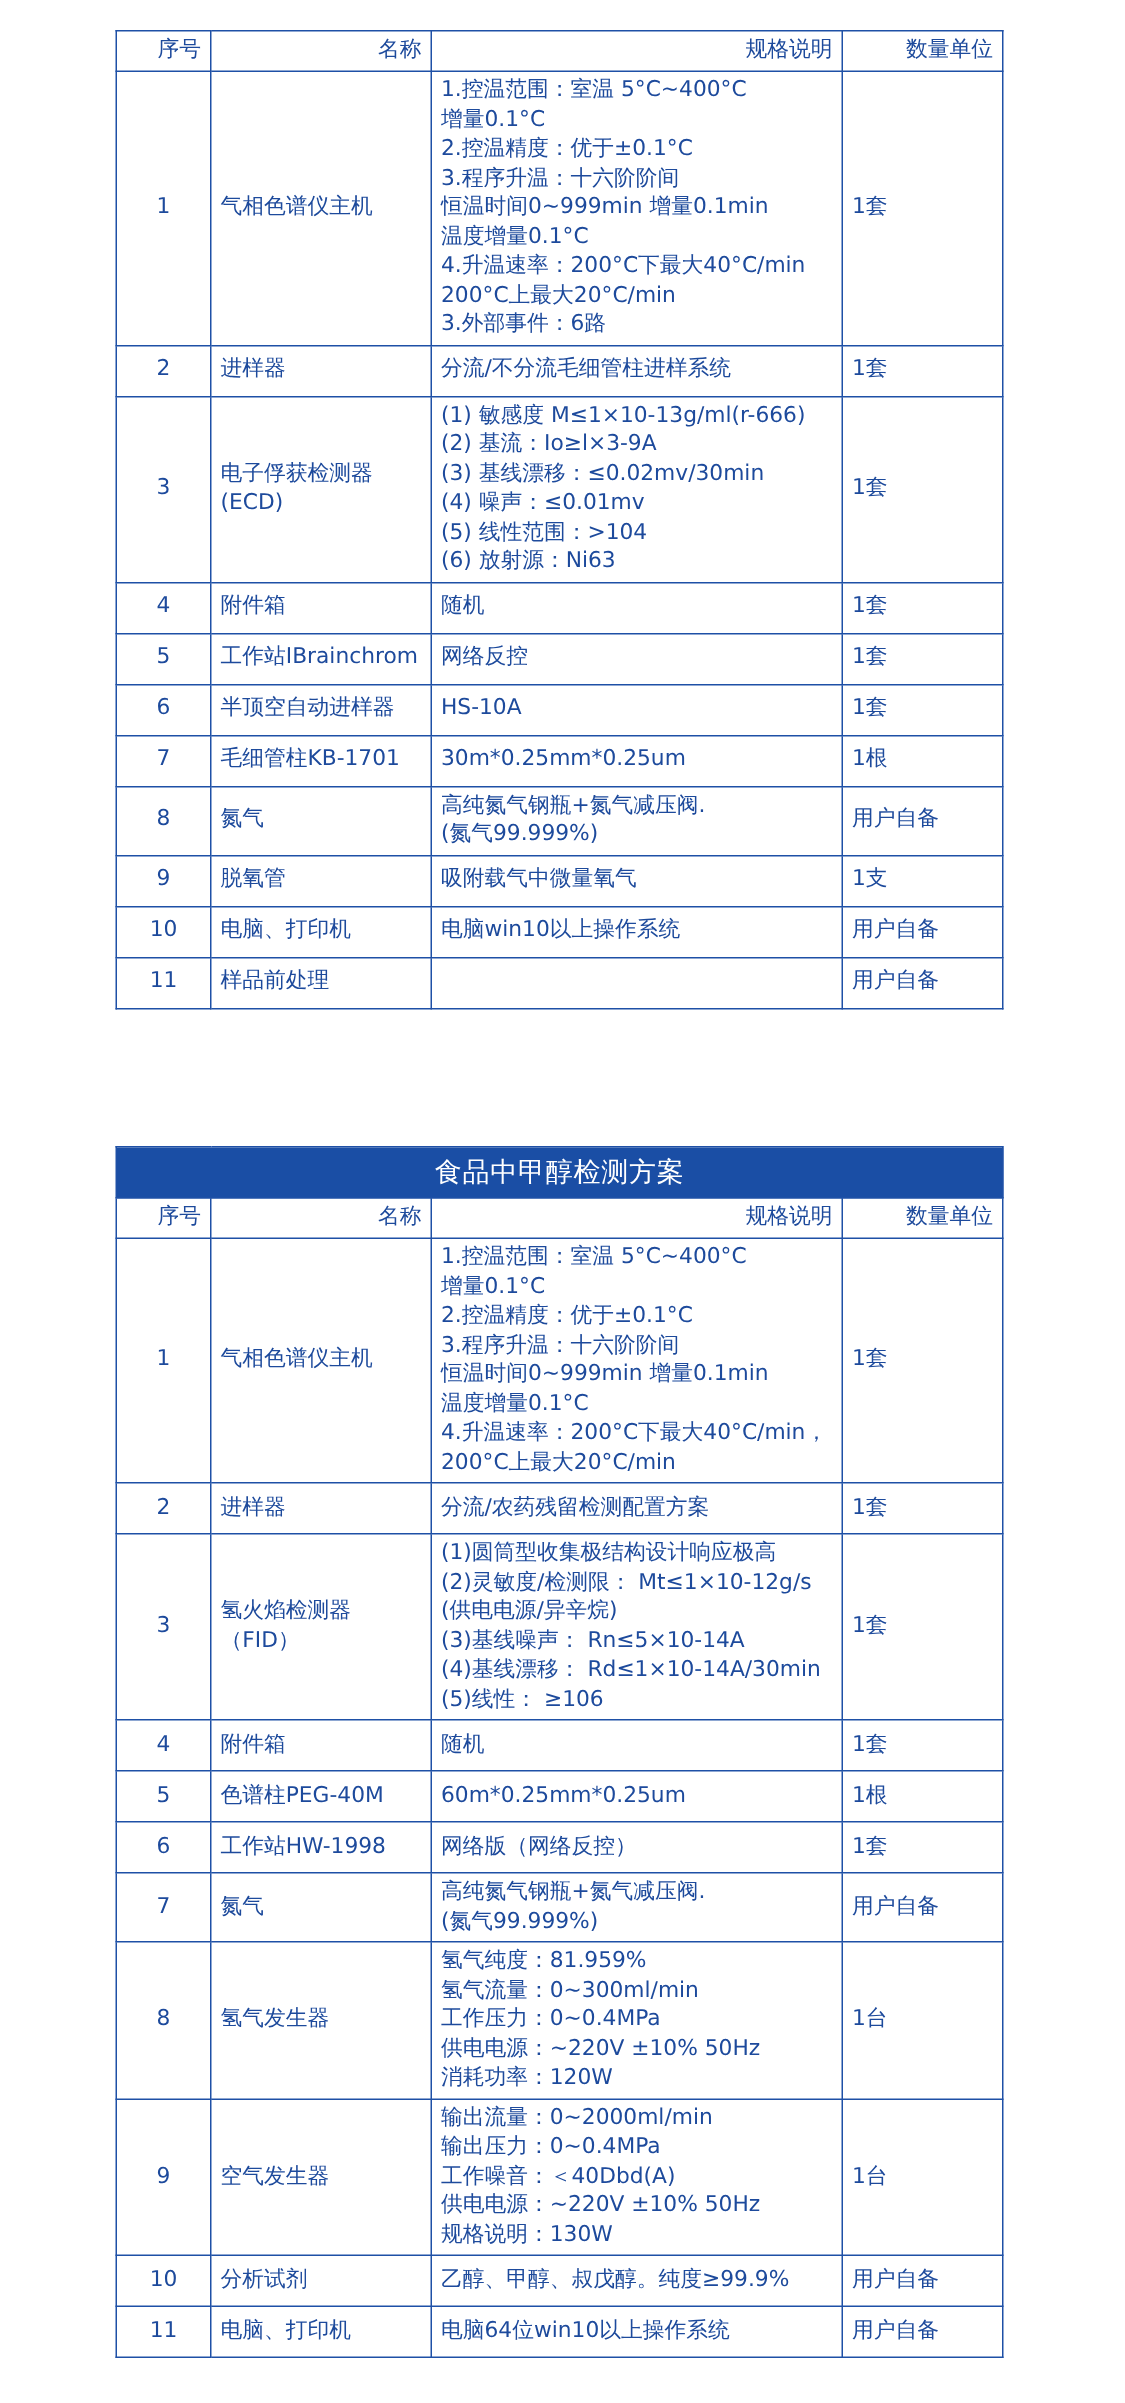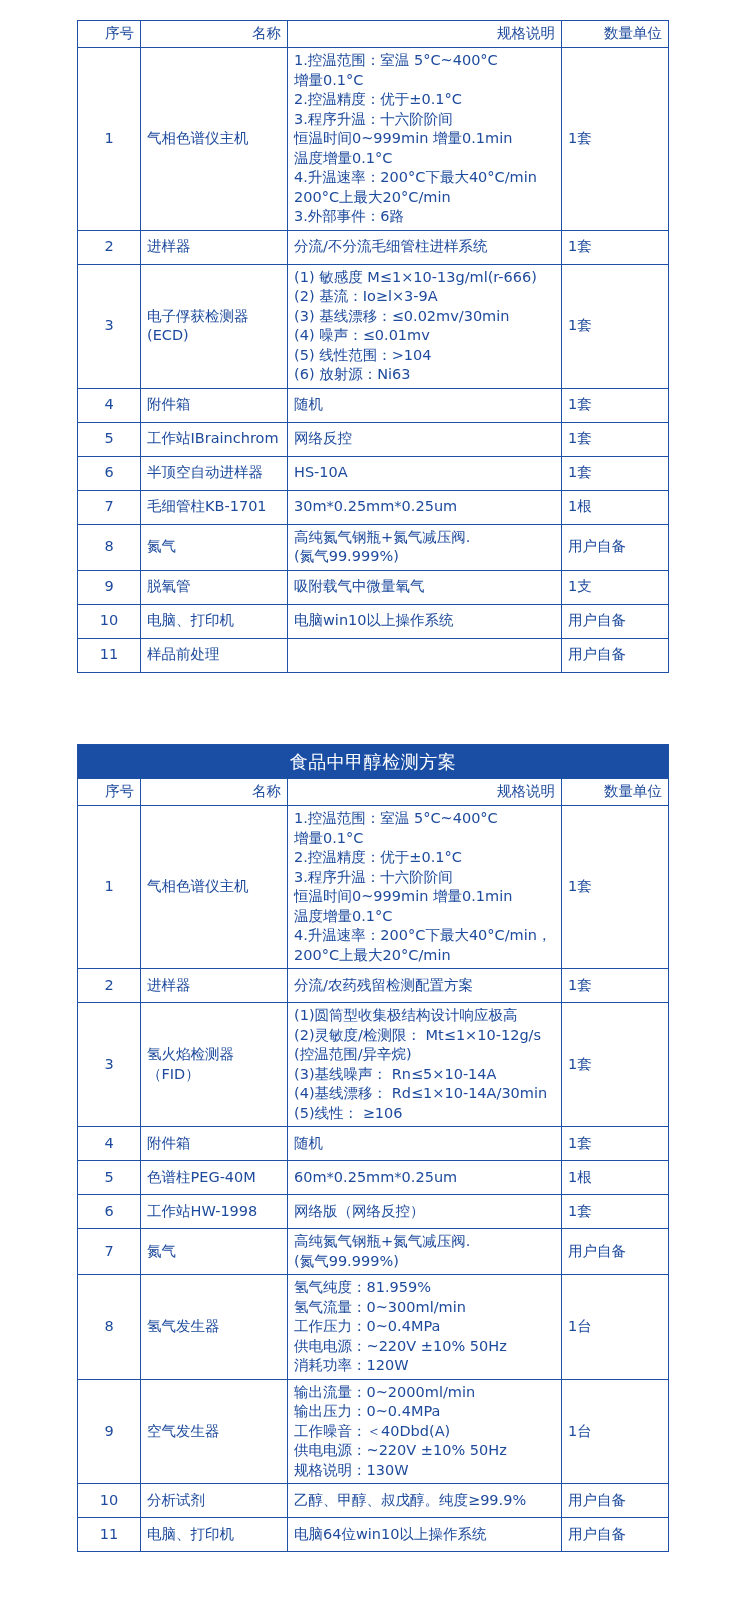--- a/index.html
+++ b/index.html
@@ -15,21 +15,21 @@
     .head-row th.c-no { text-align: right; }
     td.c-no { text-align: center; }
     td.c-spec { padding-top: 3px; padding-bottom: 3px; }
     .spec-line { display: block; white-space: nowrap; }
     tr.row td { height: 27px; }
     col.col-no { width: 63px; }
     col.col-name { width: 147px; }
     col.col-spec { width: 274px; }
     col.col-qty { width: 107px; }
     #table1 { top: 20px; }
-    #table2 { top: 744px; }
+    #table2 { top: 764px; }
   </style>
 </head>
 <body>
 
 <table class="spec-table" id="table1">
   <colgroup>
       <col class="col-no">
       <col class="col-name">
       <col class="col-spec">
       <col class="col-qty">
@@ -189,21 +189,21 @@
           <span class="spec-line">分流/农药残留检测配置方案</span>
         </td>
         <td class="c-qty">1套</td>
       </tr>
       <tr class="row">
         <td class="c-no">3</td>
         <td class="c-name">氢火焰检测器（FID）</td>
         <td class="c-spec">
           <span class="spec-line">(1)圆筒型收集极结构设计响应极高</span>
           <span class="spec-line">(2)灵敏度/检测限： Mt≤1×10-12g/s</span>
-          <span class="spec-line">(控温范围/异辛烷)</span>
+          <span class="spec-line">(供电电源/异辛烷)</span>
           <span class="spec-line">(3)基线噪声： Rn≤5×10-14A</span>
           <span class="spec-line">(4)基线漂移： Rd≤1×10-14A/30min</span>
           <span class="spec-line">(5)线性： ≥106</span>
         </td>
         <td class="c-qty">1套</td>
       </tr>
       <tr class="row">
         <td class="c-no">4</td>
         <td class="c-name">附件箱</td>
         <td class="c-spec">

